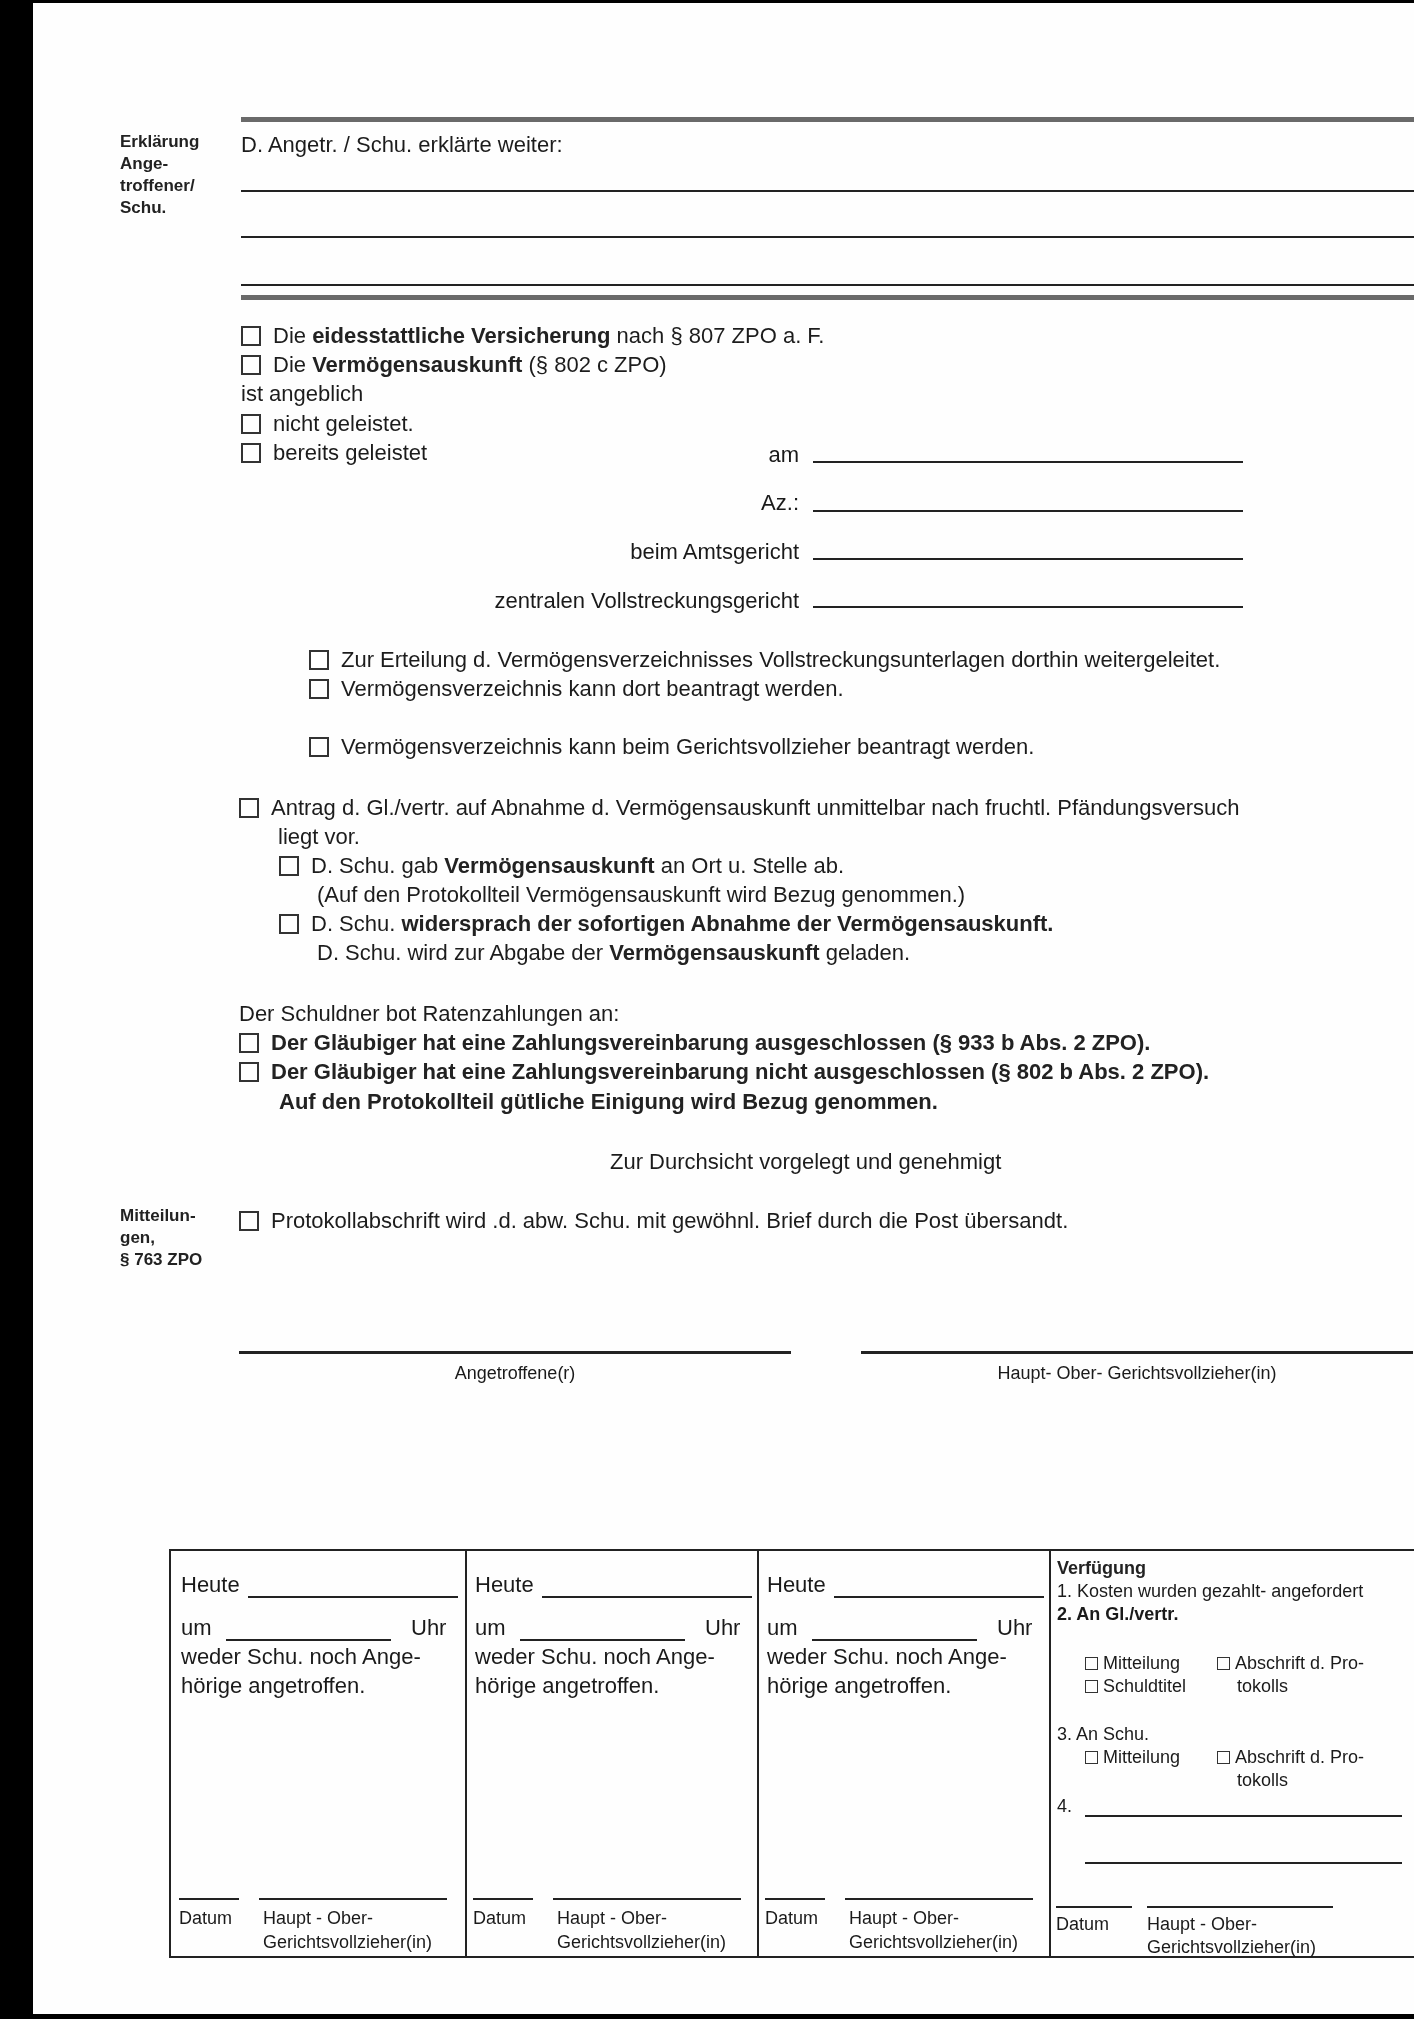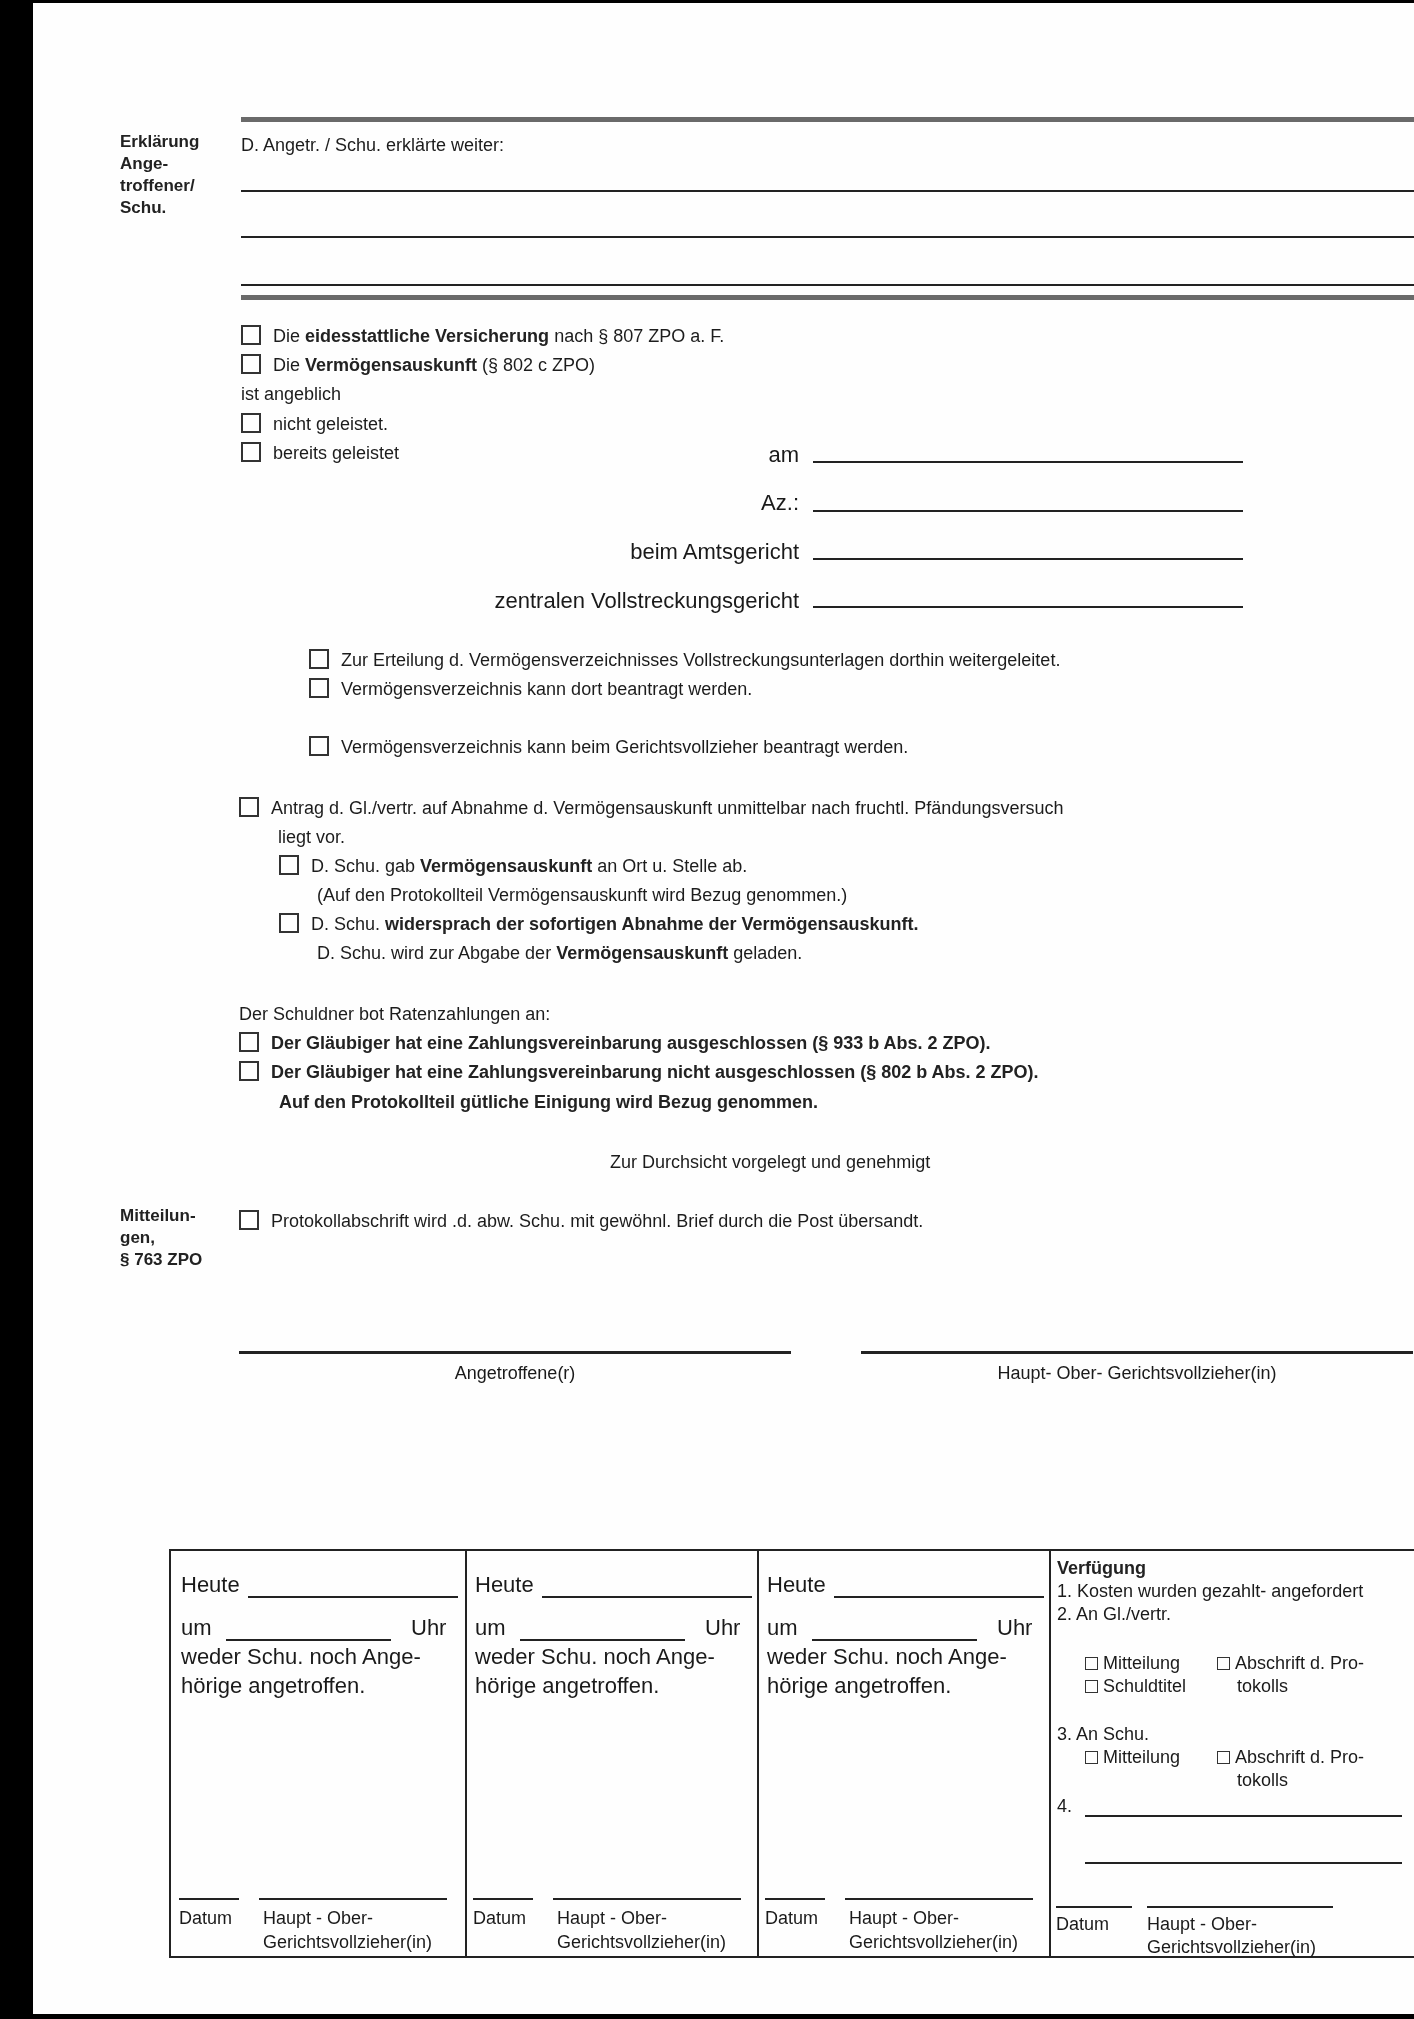--- a/index.html
+++ b/index.html
@@ -9,21 +9,21 @@
     font-family: "Liberation Sans", sans-serif; color: #1a1a1a;
   }
   .page {
     position: absolute; left: 3px; top: 3px; width: 1406px; height: 2011px;
     background: #fefefe;
     margin-left: 30px;
   }
   .side-label { position: absolute; left: 87px; font-weight: bold; font-size: 17px; line-height: 22px; color: #222; }
   .thick-rule { position: absolute; left: 208px; width: 1177px; height: 5px; background: #6a6a6a; }
   .rule { position: absolute; left: 208px; width: 1177px; height: 2px; background: #222; }
-  .txt { position: absolute; font-size: 18px; line-height: 26px; white-space: nowrap; color: #1c1c1c; }
+  .txt { position: absolute; font-size: 22px; line-height: 26px; white-space: nowrap; color: #1c1c1c; }
   .b { font-weight: bold; color: #222; }
   .cb { display: inline-block; width: 20px; height: 20px; border: 2px solid #333; box-sizing: border-box; vertical-align: -3px; margin-right: 12px; background: #fff; }
   .fill-line { position: absolute; height: 2px; background: #222; }
   .rlabel { position: absolute; font-size: 22px; line-height: 26px; text-align: right; white-space: nowrap; }
   .sig-label { position: absolute; font-size: 18px; text-align: center; }
 
   .table {
     position: absolute; left: 136px; top: 1546px; width: 1250px; height: 409px;
     border: 2px solid #222; box-sizing: border-box;
   }
@@ -167,21 +167,21 @@
       <div class="ln" style="left:6px; width:60px; top:347px;"></div>
       <div class="ln" style="left:86px; width:188px; top:347px;"></div>
       <div class="s" style="left:6px; top:356px;">Datum</div>
       <div class="s" style="left:90px; top:356px;">Haupt - Ober-</div>
       <div class="s" style="left:90px; top:380px;">Gerichtsvollzieher(in)</div>
     </div>
 
     <div class="col sep" style="left:878px; width:368px;">
       <div class="s b" style="left:6px; top:6px;">Verfügung</div>
       <div class="s" style="left:6px; top:29px;">1.  Kosten wurden gezahlt- angefordert</div>
-      <div class="s" style="left:6px; top:52px;">2.  An Gl./vertr.</div>
+      <div class="s" style="left:6px; top:52px;font-weight:bold;">2.  An Gl./vertr.</div>
 
       <div class="s" style="left:34px; top:101px;"><span class="smcb"></span><span>Mitteilung</span></div>
       <div class="s" style="left:34px; top:124px;"><span class="smcb"></span><span>Schuldtitel</span></div>
       <div class="s" style="left:166px; top:101px;"><span class="smcb"></span><span>Abschrift d. Pro-</span></div>
       <div class="s" style="left:186px; top:124px;">tokolls</div>
 
       <div class="s" style="left:6px; top:172px;">3.  An Schu.</div>
       <div class="s" style="left:34px; top:195px;"><span class="smcb"></span><span>Mitteilung</span></div>
       <div class="s" style="left:166px; top:195px;"><span class="smcb"></span><span>Abschrift d. Pro-</span></div>
       <div class="s" style="left:186px; top:218px;">tokolls</div>

